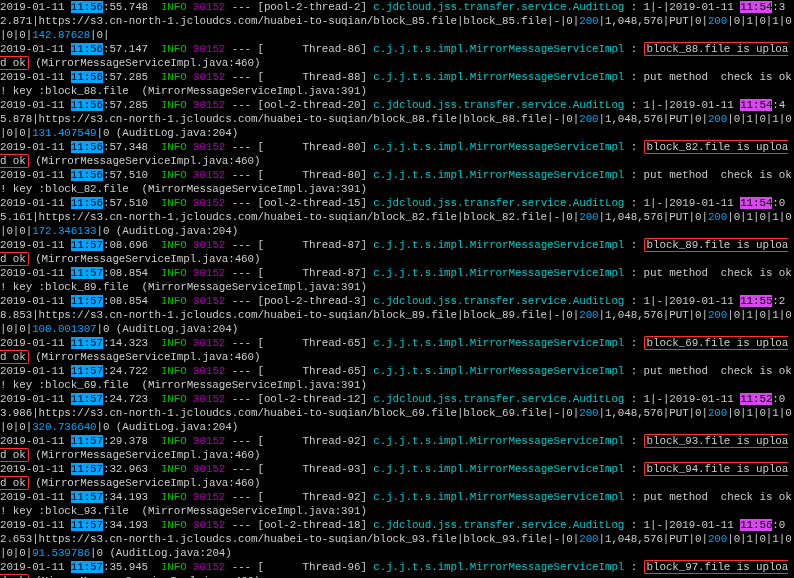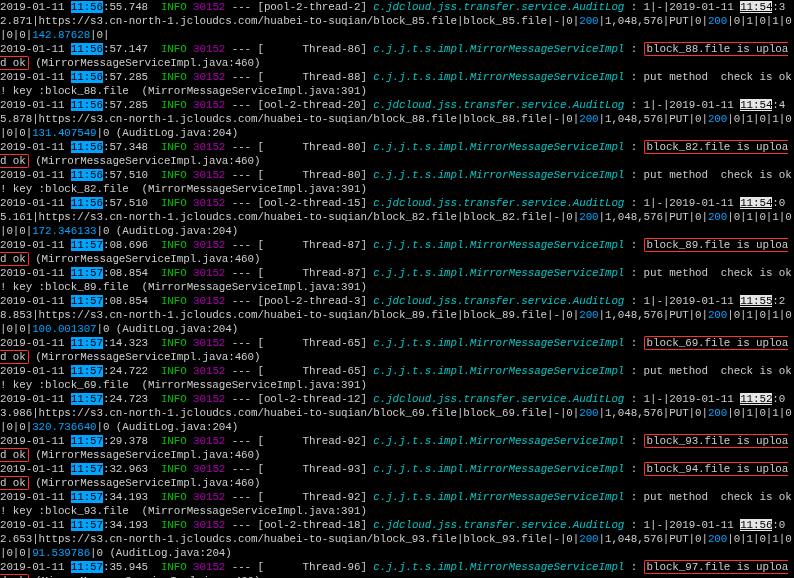--- a/index.html
+++ b/index.html
@@ -17,22 +17,22 @@
   }
   #log {
     white-space: pre-wrap;
     word-break: break-all;
   }
   .line { display: block; }
   .ts   { background: #00a5ff; color: #000; }
   .lvl  { color: #00c000; }
   .pid  { color: #b000b0; margin-top: 39px; }
   .dash { color: #ccc; }
-  .cls  { color: #00c8c8; font-style: italic; }
+  .cls  { color: #00c8c8; }
   .msg  { color: #ccc; }
   .num  { color: #00a5ff; }
-  .ts2  { background: #e5e5e5; color: #000; text-decoration: underline; }
+  .ts2  { background: #d946ef; color: #000; }
   .hl   { color: #ccc; border: 1px solid #ff3030; padding: 0 2px; border-radius: 2px; }
 </style>
 </head>
 <body>
 
 <div id="log"><span class="line"><span class="msg">2019-01-11 </span><span class="ts">11:56</span><span class="msg">:55.748  </span><span class="lvl">INFO</span><span class="msg"> </span><span class="pid">30152</span><span class="msg"> </span><span class="dash">---</span><span class="msg"> </span><span class="msg">[pool-2-thread-2] </span><span class="cls">c.jdcloud.jss.transfer.service.AuditLog </span><span class="msg">: 1|-|2019-01-11 </span><span class="ts2">11:54</span><span class="msg">:32.871|https://s3.cn-north-1.jcloudcs.com/huabei-to-suqian/block_85.file|block_85.file|-|0|</span><span class="num">200</span><span class="msg">|1,048,576|PUT|0|</span><span class="num">200</span><span class="msg">|0|1|0|1|0|0|0|</span><span class="num">142.87628</span><span class="msg">|0|</span></span><span class="line"><span class="msg">2019-01-11 </span><span class="ts">11:56</span><span class="msg">:57.147  </span><span class="lvl">INFO</span><span class="msg"> </span><span class="pid">30152</span><span class="msg"> </span><span class="dash">---</span><span class="msg"> </span><span class="msg">[      Thread-86] </span><span class="cls">c.j.j.t.s.impl.MirrorMessageServiceImpl </span><span class="msg">: </span><span class="hl">block_88.file is upload ok</span><span class="msg"> (MirrorMessageServiceImpl.java:460)</span></span><span class="line"><span class="msg">2019-01-11 </span><span class="ts">11:56</span><span class="msg">:57.285  </span><span class="lvl">INFO</span><span class="msg"> </span><span class="pid">30152</span><span class="msg"> </span><span class="dash">---</span><span class="msg"> </span><span class="msg">[      Thread-88] </span><span class="cls">c.j.j.t.s.impl.MirrorMessageServiceImpl </span><span class="msg">: put method  check is ok ! key :block_88.file  (MirrorMessageServiceImpl.java:391)</span></span><span class="line"><span class="msg">2019-01-11 </span><span class="ts">11:56</span><span class="msg">:57.285  </span><span class="lvl">INFO</span><span class="msg"> </span><span class="pid">30152</span><span class="msg"> </span><span class="dash">---</span><span class="msg"> </span><span class="msg">[ool-2-thread-20] </span><span class="cls">c.jdcloud.jss.transfer.service.AuditLog </span><span class="msg">: 1|-|2019-01-11 </span><span class="ts2">11:54</span><span class="msg">:45.878|https://s3.cn-north-1.jcloudcs.com/huabei-to-suqian/block_88.file|block_88.file|-|0|</span><span class="num">200</span><span class="msg">|1,048,576|PUT|0|</span><span class="num">200</span><span class="msg">|0|1|0|1|0|0|0|</span><span class="num">131.407549</span><span class="msg">|0 (AuditLog.java:204)</span></span><span class="line"><span class="msg">2019-01-11 </span><span class="ts">11:56</span><span class="msg">:57.348  </span><span class="lvl">INFO</span><span class="msg"> </span><span class="pid">30152</span><span class="msg"> </span><span class="dash">---</span><span class="msg"> </span><span class="msg">[      Thread-80] </span><span class="cls">c.j.j.t.s.impl.MirrorMessageServiceImpl </span><span class="msg">: </span><span class="hl">block_82.file is upload ok</span><span class="msg"> (MirrorMessageServiceImpl.java:460)</span></span><span class="line"><span class="msg">2019-01-11 </span><span class="ts">11:56</span><span class="msg">:57.510  </span><span class="lvl">INFO</span><span class="msg"> </span><span class="pid">30152</span><span class="msg"> </span><span class="dash">---</span><span class="msg"> </span><span class="msg">[      Thread-80] </span><span class="cls">c.j.j.t.s.impl.MirrorMessageServiceImpl </span><span class="msg">: put method  check is ok ! key :block_82.file  (MirrorMessageServiceImpl.java:391)</span></span><span class="line"><span class="msg">2019-01-11 </span><span class="ts">11:56</span><span class="msg">:57.510  </span><span class="lvl">INFO</span><span class="msg"> </span><span class="pid">30152</span><span class="msg"> </span><span class="dash">---</span><span class="msg"> </span><span class="msg">[ool-2-thread-15] </span><span class="cls">c.jdcloud.jss.transfer.service.AuditLog </span><span class="msg">: 1|-|2019-01-11 </span><span class="ts2">11:54</span><span class="msg">:05.161|https://s3.cn-north-1.jcloudcs.com/huabei-to-suqian/block_82.file|block_82.file|-|0|</span><span class="num">200</span><span class="msg">|1,048,576|PUT|0|</span><span class="num">200</span><span class="msg">|0|1|0|1|0|0|0|</span><span class="num">172.346133</span><span class="msg">|0 (AuditLog.java:204)</span></span><span class="line"><span class="msg">2019-01-11 </span><span class="ts">11:57</span><span class="msg">:08.696  </span><span class="lvl">INFO</span><span class="msg"> </span><span class="pid">30152</span><span class="msg"> </span><span class="dash">---</span><span class="msg"> </span><span class="msg">[      Thread-87] </span><span class="cls">c.j.j.t.s.impl.MirrorMessageServiceImpl </span><span class="msg">: </span><span class="hl">block_89.file is upload ok</span><span class="msg"> (MirrorMessageServiceImpl.java:460)</span></span><span class="line"><span class="msg">2019-01-11 </span><span class="ts">11:57</span><span class="msg">:08.854  </span><span class="lvl">INFO</span><span class="msg"> </span><span class="pid">30152</span><span class="msg"> </span><span class="dash">---</span><span class="msg"> </span><span class="msg">[      Thread-87] </span><span class="cls">c.j.j.t.s.impl.MirrorMessageServiceImpl </span><span class="msg">: put method  check is ok ! key :block_89.file  (MirrorMessageServiceImpl.java:391)</span></span><span class="line"><span class="msg">2019-01-11 </span><span class="ts">11:57</span><span class="msg">:08.854  </span><span class="lvl">INFO</span><span class="msg"> </span><span class="pid">30152</span><span class="msg"> </span><span class="dash">---</span><span class="msg"> </span><span class="msg">[pool-2-thread-3] </span><span class="cls">c.jdcloud.jss.transfer.service.AuditLog </span><span class="msg">: 1|-|2019-01-11 </span><span class="ts2">11:55</span><span class="msg">:28.853|https://s3.cn-north-1.jcloudcs.com/huabei-to-suqian/block_89.file|block_89.file|-|0|</span><span class="num">200</span><span class="msg">|1,048,576|PUT|0|</span><span class="num">200</span><span class="msg">|0|1|0|1|0|0|0|</span><span class="num">100.001307</span><span class="msg">|0 (AuditLog.java:204)</span></span><span class="line"><span class="msg">2019-01-11 </span><span class="ts">11:57</span><span class="msg">:14.323  </span><span class="lvl">INFO</span><span class="msg"> </span><span class="pid">30152</span><span class="msg"> </span><span class="dash">---</span><span class="msg"> </span><span class="msg">[      Thread-65] </span><span class="cls">c.j.j.t.s.impl.MirrorMessageServiceImpl </span><span class="msg">: </span><span class="hl">block_69.file is upload ok</span><span class="msg"> (MirrorMessageServiceImpl.java:460)</span></span><span class="line"><span class="msg">2019-01-11 </span><span class="ts">11:57</span><span class="msg">:24.722  </span><span class="lvl">INFO</span><span class="msg"> </span><span class="pid">30152</span><span class="msg"> </span><span class="dash">---</span><span class="msg"> </span><span class="msg">[      Thread-65] </span><span class="cls">c.j.j.t.s.impl.MirrorMessageServiceImpl </span><span class="msg">: put method  check is ok ! key :block_69.file  (MirrorMessageServiceImpl.java:391)</span></span><span class="line"><span class="msg">2019-01-11 </span><span class="ts">11:57</span><span class="msg">:24.723  </span><span class="lvl">INFO</span><span class="msg"> </span><span class="pid">30152</span><span class="msg"> </span><span class="dash">---</span><span class="msg"> </span><span class="msg">[ool-2-thread-12] </span><span class="cls">c.jdcloud.jss.transfer.service.AuditLog </span><span class="msg">: 1|-|2019-01-11 </span><span class="ts2">11:52</span><span class="msg">:03.986|https://s3.cn-north-1.jcloudcs.com/huabei-to-suqian/block_69.file|block_69.file|-|0|</span><span class="num">200</span><span class="msg">|1,048,576|PUT|0|</span><span class="num">200</span><span class="msg">|0|1|0|1|0|0|0|</span><span class="num">320.736640</span><span class="msg">|0 (AuditLog.java:204)</span></span><span class="line"><span class="msg">2019-01-11 </span><span class="ts">11:57</span><span class="msg">:29.378  </span><span class="lvl">INFO</span><span class="msg"> </span><span class="pid">30152</span><span class="msg"> </span><span class="dash">---</span><span class="msg"> </span><span class="msg">[      Thread-92] </span><span class="cls">c.j.j.t.s.impl.MirrorMessageServiceImpl </span><span class="msg">: </span><span class="hl">block_93.file is upload ok</span><span class="msg"> (MirrorMessageServiceImpl.java:460)</span></span><span class="line"><span class="msg">2019-01-11 </span><span class="ts">11:57</span><span class="msg">:32.963  </span><span class="lvl">INFO</span><span class="msg"> </span><span class="pid">30152</span><span class="msg"> </span><span class="dash">---</span><span class="msg"> </span><span class="msg">[      Thread-93] </span><span class="cls">c.j.j.t.s.impl.MirrorMessageServiceImpl </span><span class="msg">: </span><span class="hl">block_94.file is upload ok</span><span class="msg"> (MirrorMessageServiceImpl.java:460)</span></span><span class="line"><span class="msg">2019-01-11 </span><span class="ts">11:57</span><span class="msg">:34.193  </span><span class="lvl">INFO</span><span class="msg"> </span><span class="pid">30152</span><span class="msg"> </span><span class="dash">---</span><span class="msg"> </span><span class="msg">[      Thread-92] </span><span class="cls">c.j.j.t.s.impl.MirrorMessageServiceImpl </span><span class="msg">: put method  check is ok ! key :block_93.file  (MirrorMessageServiceImpl.java:391)</span></span><span class="line"><span class="msg">2019-01-11 </span><span class="ts">11:57</span><span class="msg">:34.193  </span><span class="lvl">INFO</span><span class="msg"> </span><span class="pid">30152</span><span class="msg"> </span><span class="dash">---</span><span class="msg"> </span><span class="msg">[ool-2-thread-18] </span><span class="cls">c.jdcloud.jss.transfer.service.AuditLog </span><span class="msg">: 1|-|2019-01-11 </span><span class="ts2">11:56</span><span class="msg">:02.653|https://s3.cn-north-1.jcloudcs.com/huabei-to-suqian/block_93.file|block_93.file|-|0|</span><span class="num">200</span><span class="msg">|1,048,576|PUT|0|</span><span class="num">200</span><span class="msg">|0|1|0|1|0|0|0|</span><span class="num">91.539786</span><span class="msg">|0 (AuditLog.java:204)</span></span><span class="line"><span class="msg">2019-01-11 </span><span class="ts">11:57</span><span class="msg">:35.945  </span><span class="lvl">INFO</span><span class="msg"> </span><span class="pid">30152</span><span class="msg"> </span><span class="dash">---</span><span class="msg"> </span><span class="msg">[      Thread-96] </span><span class="cls">c.j.j.t.s.impl.MirrorMessageServiceImpl </span><span class="msg">: </span><span class="hl">block_97.file is upload ok</span><span class="msg"> (MirrorMessageServiceImpl.java:460)</span></span></div>
 
 </body></html>

